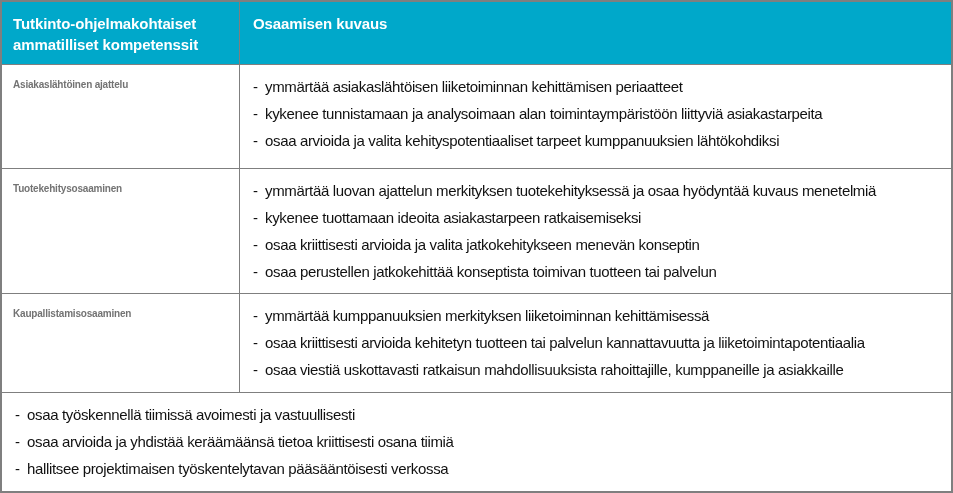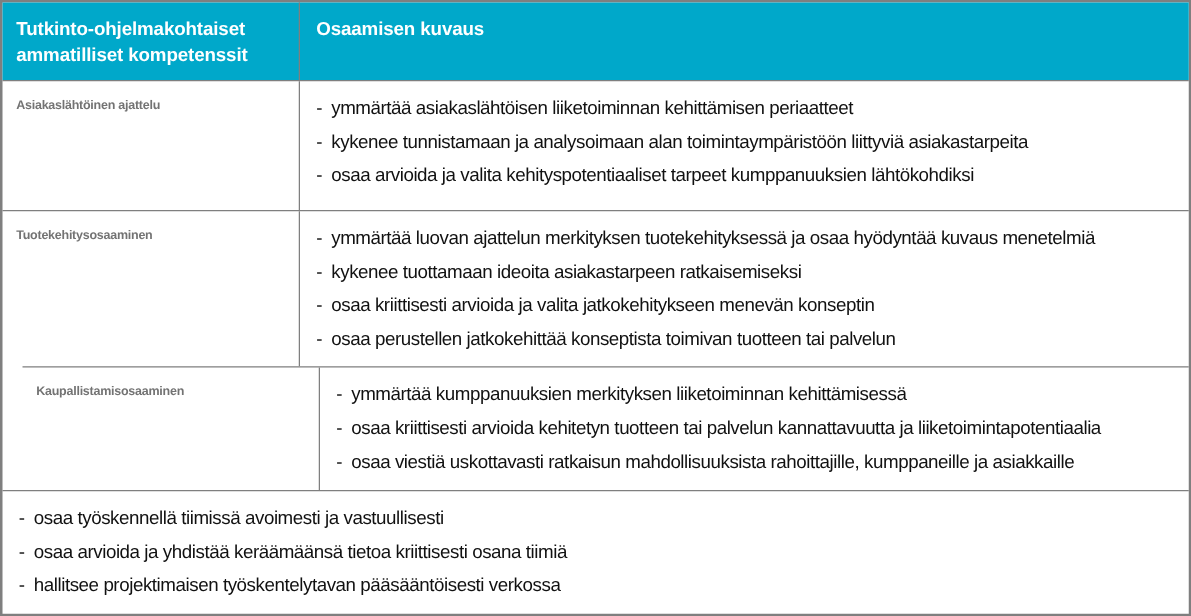--- a/index.html
+++ b/index.html
@@ -49,21 +49,21 @@
   .header .c2 { padding-top: 11px; }
   .h-text {
     font-size: 15px;
     font-weight: bold;
     line-height: 21px;
     letter-spacing: -0.1px;
   }
   
   .r1 { height: 104px; flex: 0 0 104px; }
   .r2 { height: 125px; flex: 0 0 125px; }
-  .r3 { height: 99px;  flex: 0 0 99px; margin-left: 16px; }
+  .r3 { height: 99px;  flex: 0 0 99px; }
   .r4 { flex: 1 1 auto; }
   .title {
     font-size: 10px;
     font-weight: bold;
     color: #737373;
     letter-spacing: -0.2px;
   }
   .bullet {
     display: flex;
     align-items: flex-start;

